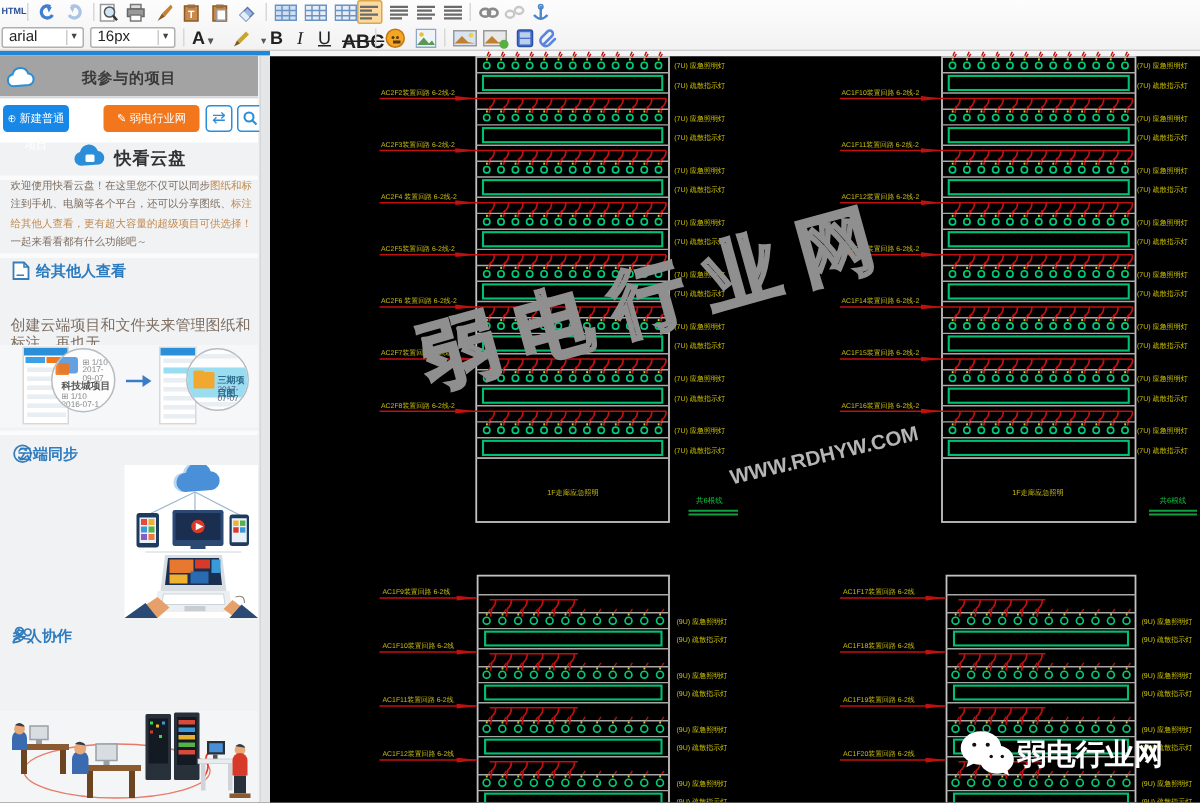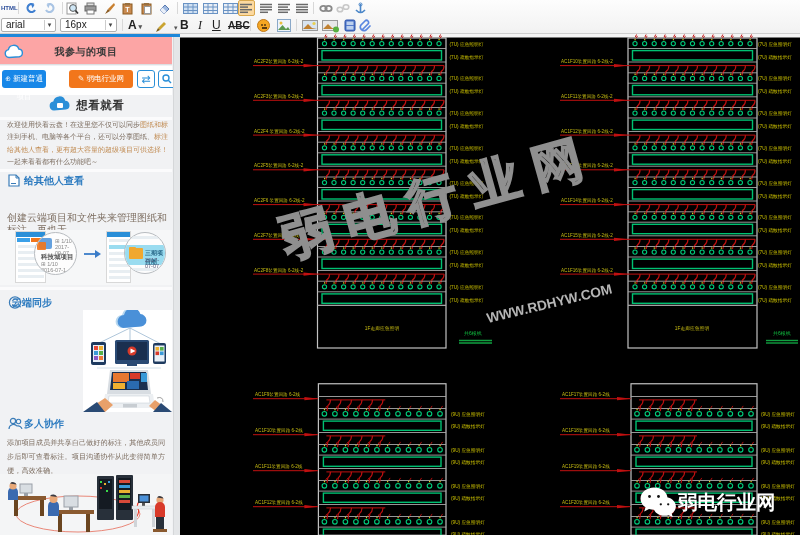--- a/index.html
+++ b/index.html
@@ -5,21 +5,21 @@
 body{width:800px;height:535px;overflow:hidden;font-family:"Liberation Sans",sans-serif;background:#fff;position:relative}
 .toolbar{position:absolute;left:0;top:0;width:800px;height:34px;background:linear-gradient(#fdfdfd,#f2f2f2);border-bottom:1px solid #cfcfcf}
 .tr1{position:absolute;left:0;top:0;height:17px;width:800px}
 .tr2{position:absolute;left:0;top:17px;height:16px;width:800px}
 .ti{position:absolute;top:2px;width:13px;height:13px;font-size:11px;line-height:13px;text-align:center}
 .sep{position:absolute;top:2px;width:1px;height:12px;background:#d8d8d8}
 .sel{position:absolute;top:1px;height:14px;background:#fff;border:1px solid #b0b0b0;border-radius:2px;font-size:10px;line-height:12px;color:#222;padding-left:4px}
 .sel .ar{position:absolute;right:1px;top:1px;width:10px;height:10px;border-left:1px solid #ccc;font-size:7px;color:#444;text-align:center;line-height:10px}
 .sidebar{position:absolute;left:0;top:34px;width:180px;height:501px;background:#f1f2f4;border-top:3px solid #1e87d9;overflow:hidden}
 .sb-scroll{position:absolute;right:0;top:0;width:7px;height:501px;background:#e4e6e8;border-left:1px solid #d5d7d9}
-.sb-head{position:absolute;left:0;top:0;width:172px;height:28px;background:#fca5a5;border-bottom:1px solid #dddfe2}
+.sb-head{position:absolute;left:0;top:0;width:172px;height:28px;background:#a3a3a3;border-bottom:1px solid #dddfe2}
 .sb-head .t{position:absolute;left:0;width:172px;text-align:center;top:8px;font-size:10px;font-weight:bold;color:#3a3a3a;letter-spacing:0.5px}
 .btnrow{position:absolute;left:0;top:29px;width:172px;height:29px;background:#fff}
 .btn{position:absolute;top:4px;height:18px;border-radius:3px;color:#fff;font-size:7.5px;line-height:18px;text-align:center}
 .obtn{position:absolute;top:4px;height:18px;width:18px;border-radius:3px;border:1px solid #2a8fd8;background:#fff;color:#2a8fd8;font-size:11px;line-height:16px;text-align:center}
 .h2row{position:absolute;left:0;width:172px;font-size:10px;font-weight:bold;color:#2e7cc0}
 .para{position:absolute;left:7px;width:162px;font-size:7px;line-height:12.4px;color:#7d6e61}
 .wdiv{position:absolute;left:0;width:172px;height:3px;background:#fbfbfc}
 .cad{position:absolute;left:180px;top:34px;width:620px;height:501px;background:#000}
 </style></head><body>
 <div class="toolbar">
@@ -131,21 +131,21 @@
       <div class="sel" style="left:60px;width:57px">16px<span class="ar">▾</span></div>
       <div class="sep" style="left:122px"></div>
       <div style="position:absolute;left:128px;top:1px;font-size:12px;font-weight:bold;color:#222">A<span style="font-size:7px;color:#555"> ▾</span></div>
       <div style="position:absolute;left:154px;top:2px"><svg width="18" height="12">
           <path d="M 10 1 L 4 7 L 6 9 L 12 3 Z" fill="#caa430"></path>
           <path d="M 4 7 L 2 11 L 6 9 Z" fill="#7a5a18"></path>
         </svg><span style="font-size:7px;color:#555;vertical-align:3px"> ▾</span></div>
       <div style="position:absolute;left:180px;top:1px;font-size:12px;font-weight:bold;color:#222">B</div>
       <div style="position:absolute;left:198px;top:1px;font-size:12px;font-style:italic;font-family:'Liberation Serif',serif;color:#222">I</div>
       <div style="position:absolute;left:212px;top:1px;font-size:12px;text-decoration:underline;color:#222">U</div>
-      <div style="position:absolute;left:228px;top:3px;font-size:10px;font-weight:bold;text-decoration:line-through;color:#222">ABC</div>
+      <div style="position:absolute;left:228px;top:3px;font-size:13px;font-weight:bold;text-decoration:line-through;color:#222">ABC</div>
       <div class="sep" style="left:250px"></div>
       <div style="position:absolute;left:257px;top:2px;width:13px;height:13px;border-radius:50%;background:#f5a623;border:1px solid #c07818">
         <div style="position:absolute;left:3px;top:4px;width:2px;height:2px;background:#5a3a10;border-radius:50%"></div>
         <div style="position:absolute;right:3px;top:4px;width:2px;height:2px;background:#5a3a10;border-radius:50%"></div>
         <div style="position:absolute;left:4px;bottom:2.5px;width:5px;height:1.5px;background:#5a3a10"></div>
       </div>
       <div class="ti" style="left:277px;"><svg width="14" height="13">
           <rect x="0.5" y="0.5" width="13" height="12" fill="#eef4fa" stroke="#8aa8c8"></rect>
           <circle cx="4" cy="4" r="1.5" fill="#e8c040"></circle>
           <path d="M 1 11 L 5.5 6 L 9 10 L 11 8 L 13 11 Z" fill="#5a9a50"></path>
@@ -185,21 +185,21 @@
 <div class="obtn" style="left:158px"><svg width="10" height="10" style="margin-top:3px">
           <circle cx="4" cy="4" r="3" fill="none" stroke="#2a8fd8" stroke-width="1.4"></circle>
           <line x1="6.3" y1="6.3" x2="9" y2="9" stroke="#2a8fd8" stroke-width="1.4"></line>
         </svg></div>
 </div>
     <div style="position:absolute;left:0;top:58px;width:172px;height:24px;text-align:center">
 <svg width="24" height="17" style="vertical-align:-3px" viewBox="0 0 24 17">
         <path d="M 6 15.5 a 4.6 4.6 0 0 1 -0.7 -9.1 a 6.2 6.2 0 0 1 12 -0.7 a 4.5 4.5 0 0 1 0.6 8.9 Z" fill="#2a8fd8"></path>
         <rect x="9" y="8" width="6" height="5" rx="1" fill="#fff"></rect>
       </svg>
-<span style="font-size:11.5px;font-weight:bold;color:#333;letter-spacing:0.5px"> 想看就看</span></div>
+<span style="font-size:11.5px;font-weight:bold;color:#333;letter-spacing:0.5px"> 快看云盘</span></div>
     <div class="wdiv" style="top:80px"></div>
     <div class="para" style="top:82px">欢迎使用快看云盘！在这里您不仅可以同步<span style="color:#c08a50">图纸和标</span><br>注到手机、电脑等各个平台，还可以分享图纸、<span style="color:#c08a50">标注</span><br><span style="color:#c08a50">给其他人查看，更有超大容量的超级项目可供选择！</span><br>一起来看看都有什么功能吧～</div>
     <div class="wdiv" style="top:132px"></div>
     <div class="h2row" style="top:137px">
       <svg width="12" height="13" style="position:absolute;left:8px;top:0" viewBox="0 0 12 13">
         <path d="M 1 1 h 7 l 3 3 v 8 h -10 Z" fill="#fff" stroke="#3a7cb8" stroke-width="1.2"></path>
         <path d="M 8 1 v 3 h 3" fill="none" stroke="#3a7cb8"></path>
         <line x1="3" y1="9.5" x2="8" y2="9.5" stroke="#3a7cb8"></line>
       </svg>
       <span style="position:absolute;left:24px;top:0">给其他人查看</span>
@@ -302,23 +302,22 @@
 <path d="M 89 102 L 78 93 L 70 102 Z" fill="#2a4a74"></path>
 <path d="M 74 88 q 6 -2 6 4" fill="none" stroke="#888" stroke-width="0.8"></path>
 </svg></div>
     <div class="h2row" style="top:380px">
       <svg width="15" height="13" style="position:absolute;left:8px;top:0" viewBox="0 0 15 13">
         <circle cx="5" cy="4" r="2.6" fill="none" stroke="#3a7cb8" stroke-width="1.2"></circle>
         <path d="M 1 12 a 4.5 4.5 0 0 1 8 -2.8" fill="none" stroke="#3a7cb8" stroke-width="1.2"></path>
         <circle cx="10.5" cy="4.5" r="2.2" fill="none" stroke="#3a7cb8" stroke-width="1.1"></circle>
         <path d="M 9 9 a 4 4 0 0 1 5 3" fill="none" stroke="#3a7cb8" stroke-width="1.1"></path>
       </svg>
-      <span style="position:absolute;left:24px;top:0">多人协作</span>
+      <span style="position:absolute;left:8px;top:0">多人协作</span>
     </div>
-    <div class="para" style="top:399px;font-size:7.2px;line-height:13.9px">添加项目成员并共享自己做好的标注，其他成员同<br>步后即可查看标注。项目沟通协作从此变得简单方<br>便，高效准确。</div>
     <div style="position:absolute;left:0;top:437px;width:172px;height:64px;background:#f4f5f6">
 <svg width="172" height="64" viewBox="0 0 172 64">
 <ellipse cx="78" cy="40" rx="62" ry="18" fill="none" stroke="#e87a6a" stroke-width="0.9"></ellipse>
 <rect x="97" y="2" width="17" height="44" rx="1" fill="#28303a"></rect>
         <rect x="99" y="5" width="13" height="30" fill="#141a22"></rect>
 <rect x="100" y="7" width="2" height="2" fill="#3ad84a"></rect>
         <rect x="104" y="9" width="2" height="2" fill="#e8b030"></rect>
         <rect x="108" y="7" width="2" height="2" fill="#3a9ad8"></rect>
         <rect x="100" y="13" width="2" height="2" fill="#d83a2a"></rect>
         <rect x="106" y="16" width="2" height="2" fill="#3ad84a"></rect>

